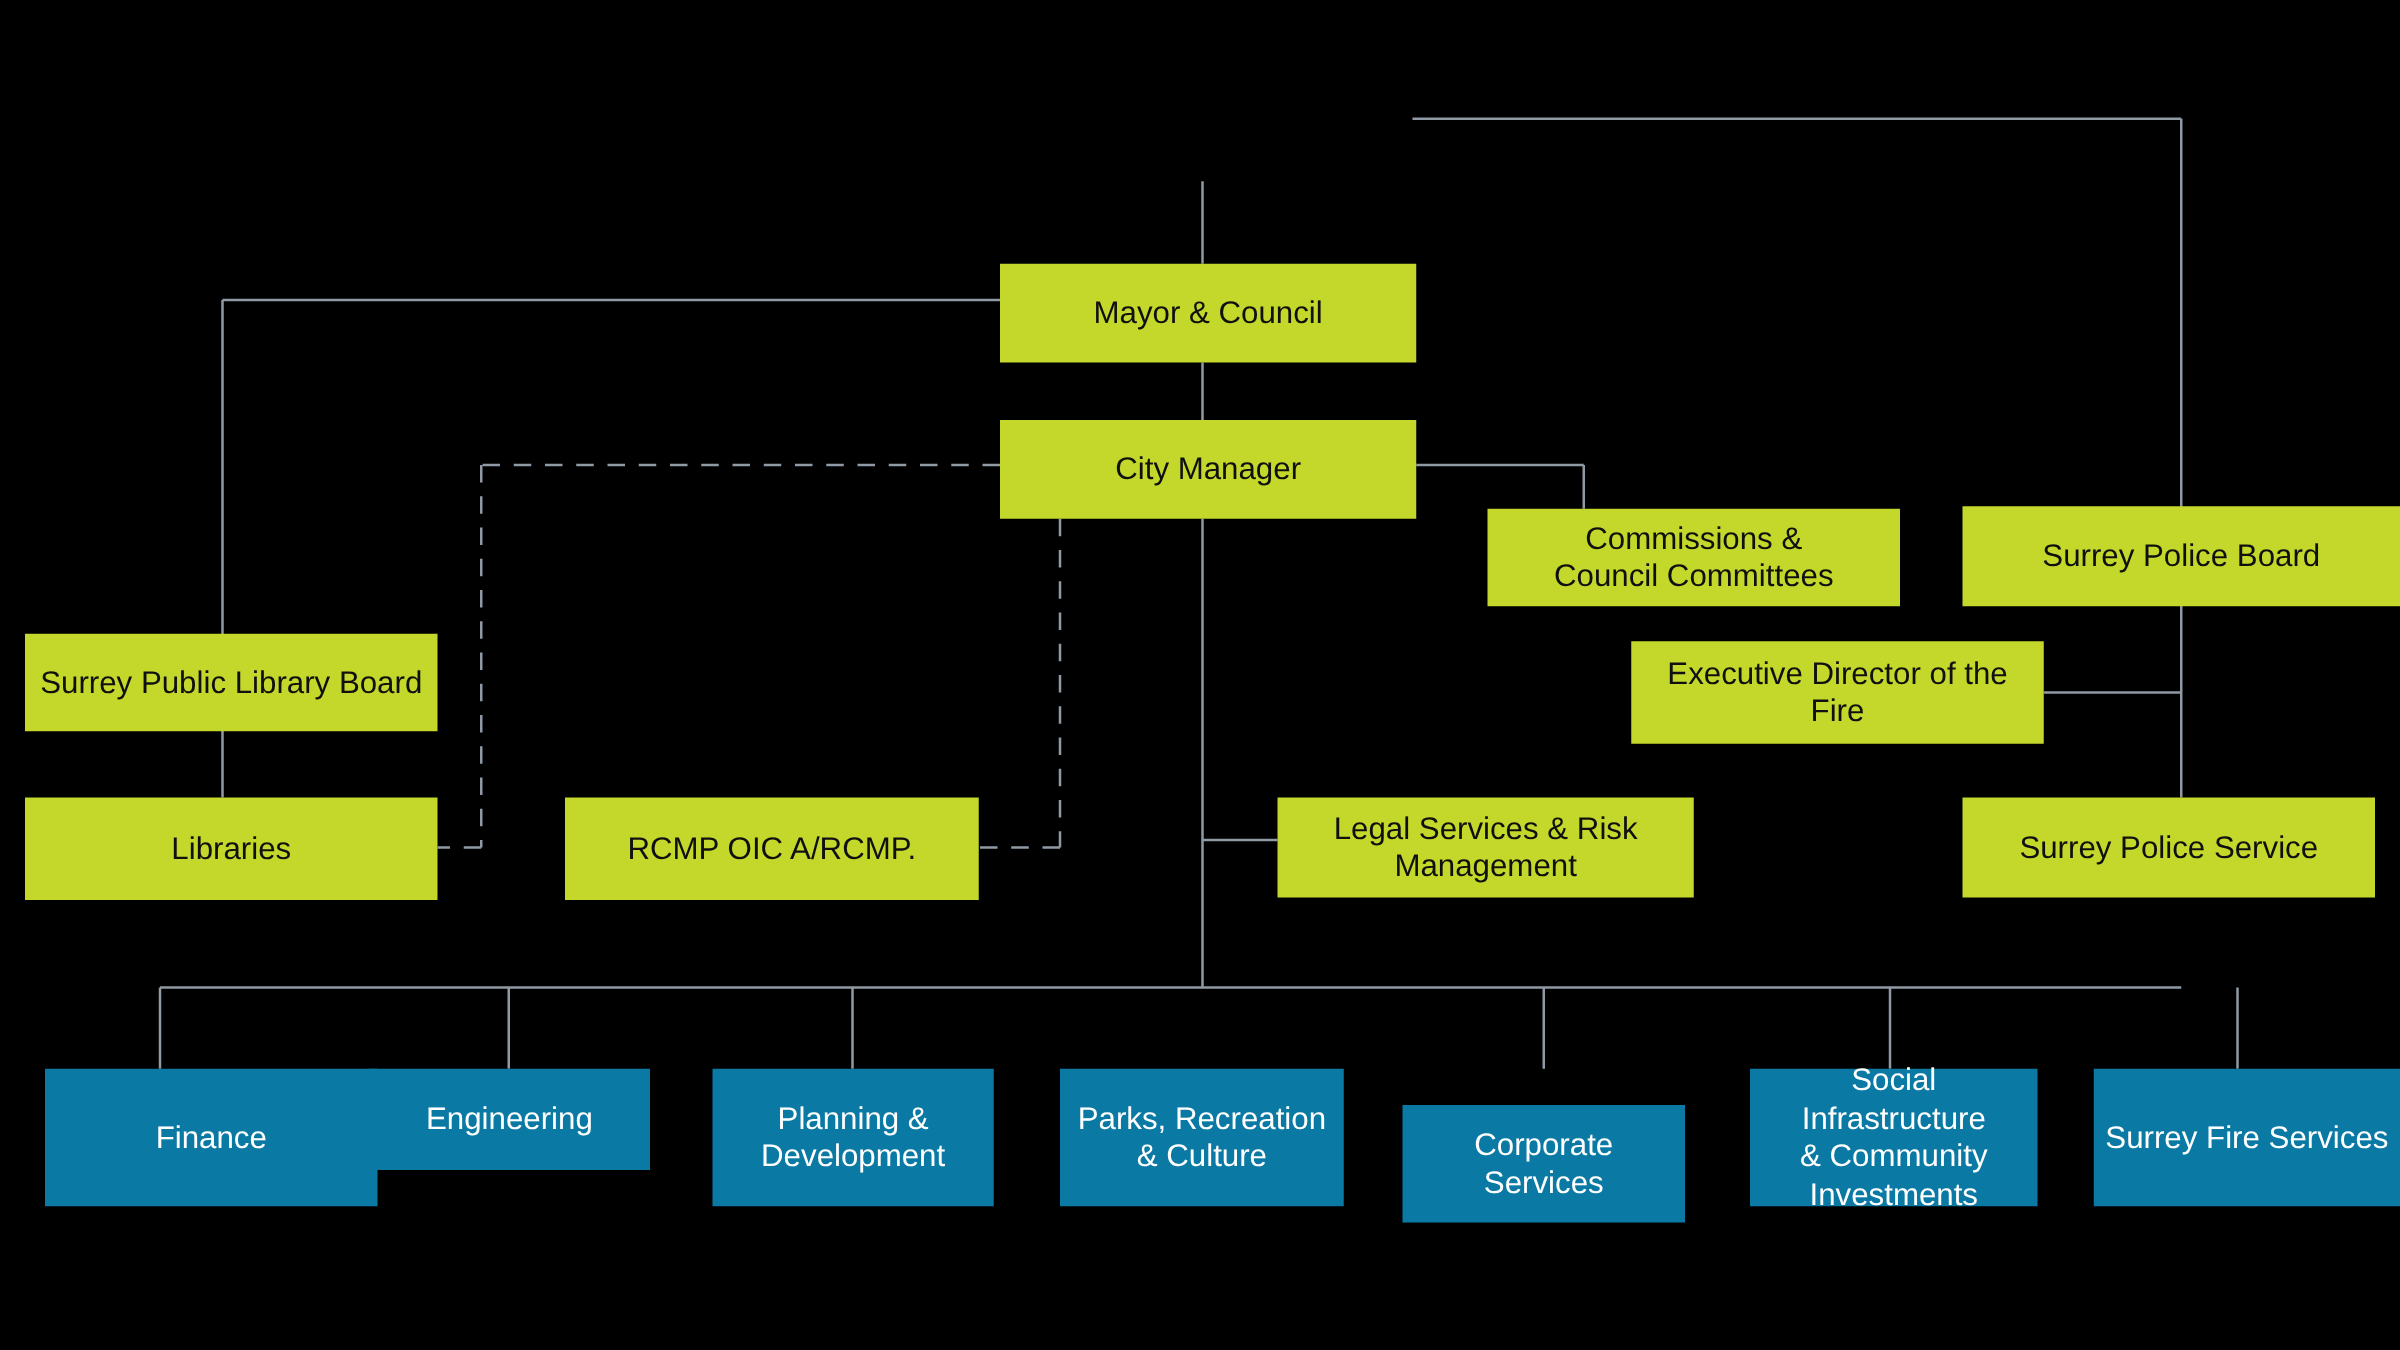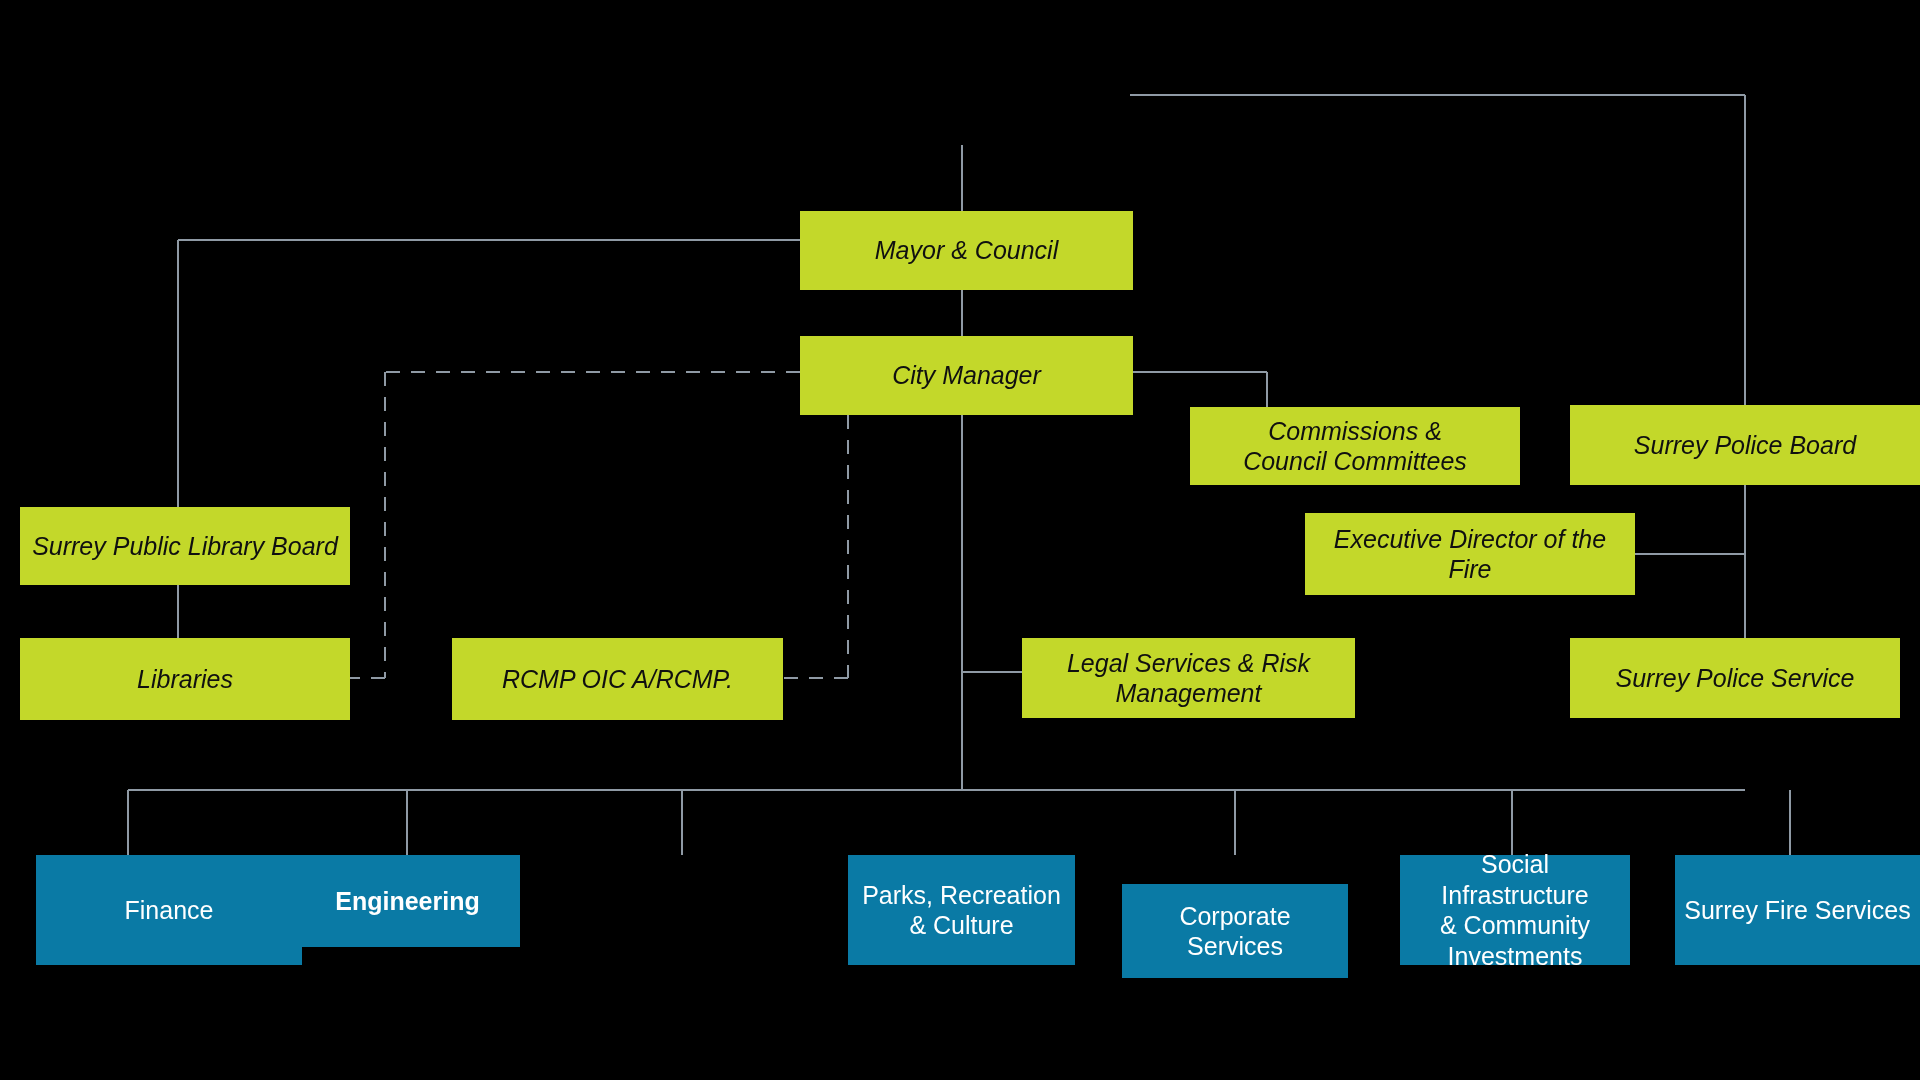--- a/index.html
+++ b/index.html
@@ -44,21 +44,20 @@
   }
   .lvl-citizens {
     background: #5f7f2e;
     color: #ffffff;
     font-size: 25px;
   }
   .lvl-green {
     background: #c3d82a;
     color: #101010;
     font-size: 25px;
-    font-style: italic;
   }
   .lvl-blue {
     background: #0a7aa5;
     color: #ffffff;
     font-size: 25px;
   }
 </style>
 </head>
 <body style="background: rgb(0, 0, 0);">
 
@@ -134,24 +133,28 @@
   </div>
 
   <div class="node lvl-green" style="left: 1570px; top: 638px; width: 330px; height: 80px;">
     <span class="node-label">Surrey Police Service</span>
   </div>
 
   <div class="node lvl-blue" style="left: 36px; top: 855px; width: 266px; height: 110px;">
     <span class="node-label">Finance</span>
   </div>
 
-  <div class="node lvl-blue" style="left: 295px; top: 855px; width: 225px; height: 92px; font-weight: bold;">
+  <div class="node lvl-blue" style="left: 295px; top: 855px; width: 225px; height: 81px;">
     <span class="node-label">Engineering</span>
   </div>
 
+  <div class="node lvl-blue" style="left: 570px; top: 855px; width: 225px; height: 110px;">
+    <span class="node-label">Planning &amp;
+Development</span>
+  </div>
 
   <div class="node lvl-blue" style="left: 848px; top: 855px; width: 227px; height: 110px;">
     <span class="node-label">Parks, Recreation
 &amp; Culture</span>
   </div>
 
   <div class="node lvl-blue" style="left: 1122px; top: 855px; width: 226px; height: 94px; margin-top: 29px;">
     <span class="node-label">Corporate Services</span>
   </div>
 

